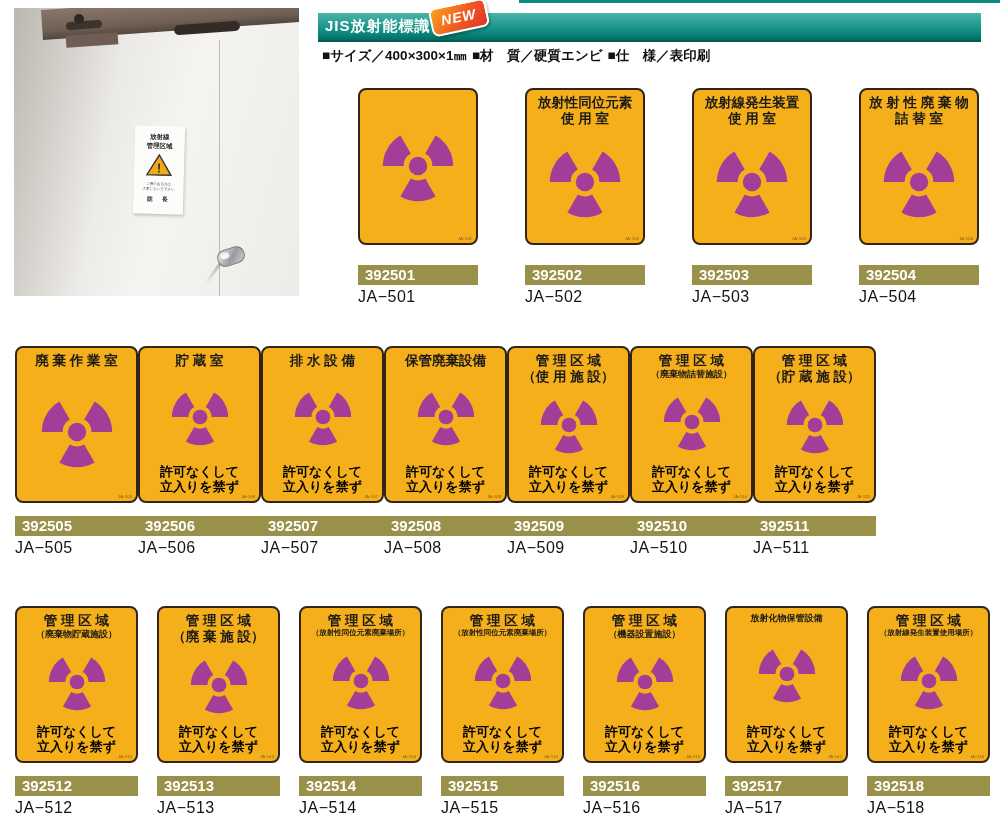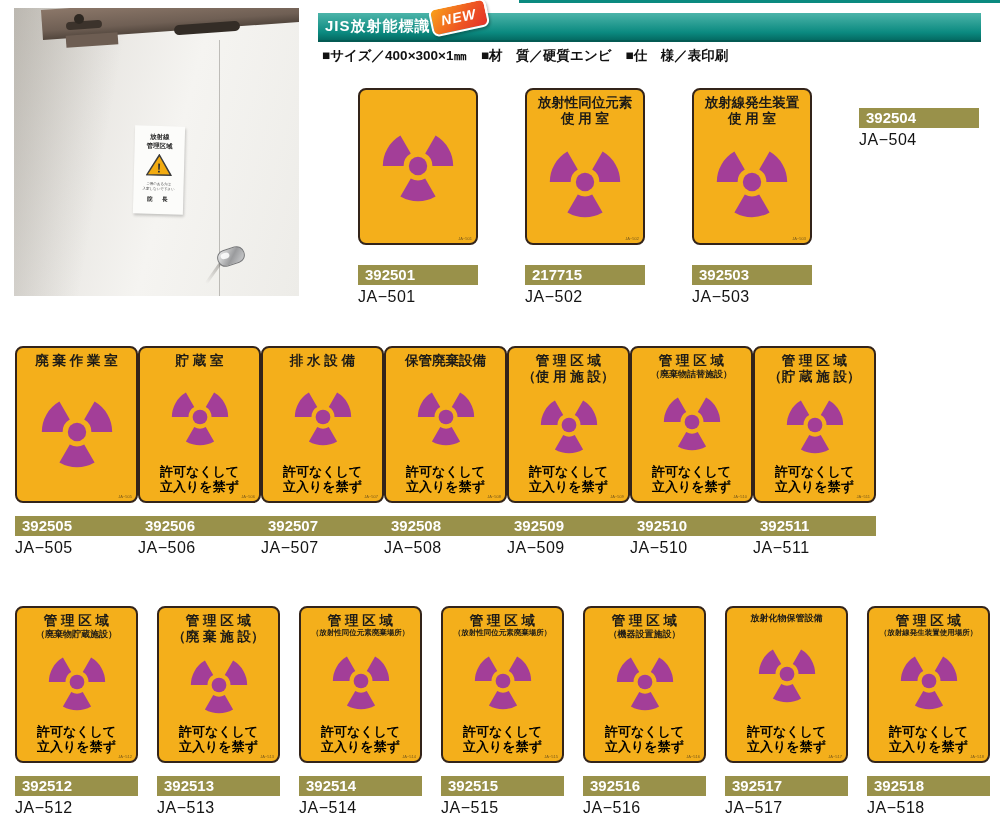--- a/index.html
+++ b/index.html
@@ -37,21 +37,21 @@
 
   
   .header-bar{position:absolute;left:318px;top:13px;width:663px;height:29px;
          background:linear-gradient(#4cb4a9,#0b8a80 72%,#046b63);
          border-bottom:2px solid #045a53;box-sizing:border-box;display:flex;align-items:center;}
   .header-title{color:#fff;font-weight:bold;font-size:15px;padding-left:7px;letter-spacing:1px;}
   .new-badge{position:absolute;left:112px;top:-10px;transform:rotate(-12deg);
          background:linear-gradient(135deg,#f9a21a,#ef5a22 55%,#e3302a);
          color:#fff;font-weight:bold;font-style:italic;font-size:14px;letter-spacing:1px;
          padding:4px 9px 5px;border:2px solid #fff;border-radius:7px;box-shadow:1px 2px 3px rgba(0,0,0,.3);}
-  .specs{position:absolute;left:322px;top:47px;font-size:13.5px;font-weight:bold;color:#111;display:flex;gap:14px;white-space:nowrap;}
+  .specs{position:absolute;left:322px;top:47px;font-size:13.5px;font-weight:bold;color:#111;display:flex;gap:5px;white-space:nowrap;}
 
   
   .row{position:absolute;display:flex;}
   #row1{left:358px;top:88px;gap:47px;}
   #row2{left:15px;top:346px;}
   #row3{left:15px;top:606px;gap:19px;}
   .card{width:123px;display:flex;flex-direction:column;}
   #row1 .card{width:120px;}
   .sign{width:100%;height:157px;background:#f4af1b;border:2px solid #33241a;border-radius:8px;
         box-sizing:border-box;display:flex;flex-direction:column;align-items:center;
@@ -147,40 +147,52 @@
             <div class="tl">放射性同位元素</div>
             <div class="tl">使 用 室</div>
           </div>
           <div class="trefoil">
             <svg viewBox="-50 -50 100 100" class="tref-lg">
               <use href="#trefoil"></use>
             </svg>
           </div>
           <div class="corner">JA−502</div>
         </div>
-        <div class="code-badge">217715</div>
+        <div class="code-badge">392502</div>
         <div class="model">JA−502</div>
       </div>
       <div class="card">
         <div class="sign">
           <div class="sign-title">
             <div class="tl">放射線発生装置</div>
             <div class="tl">使 用 室</div>
           </div>
           <div class="trefoil">
             <svg viewBox="-50 -50 100 100" class="tref-lg">
               <use href="#trefoil"></use>
             </svg>
           </div>
           <div class="corner">JA−503</div>
         </div>
         <div class="code-badge">392503</div>
         <div class="model">JA−503</div>
       </div>
       <div class="card">
+        <div class="sign">
+          <div class="sign-title">
+            <div class="tl">放 射 性 廃 棄 物</div>
+            <div class="tl">詰 替 室</div>
+          </div>
+          <div class="trefoil">
+            <svg viewBox="-50 -50 100 100" class="tref-lg">
+              <use href="#trefoil"></use>
+            </svg>
+          </div>
+          <div class="corner">JA−504</div>
+        </div>
         <div class="code-badge">392504</div>
         <div class="model">JA−504</div>
       </div>
     </div>
   <div class="row" id="row2">
       <div class="card">
         <div class="sign">
           <div class="sign-title">
             <div class="tl">廃 棄 作 業 室</div>
           </div>

